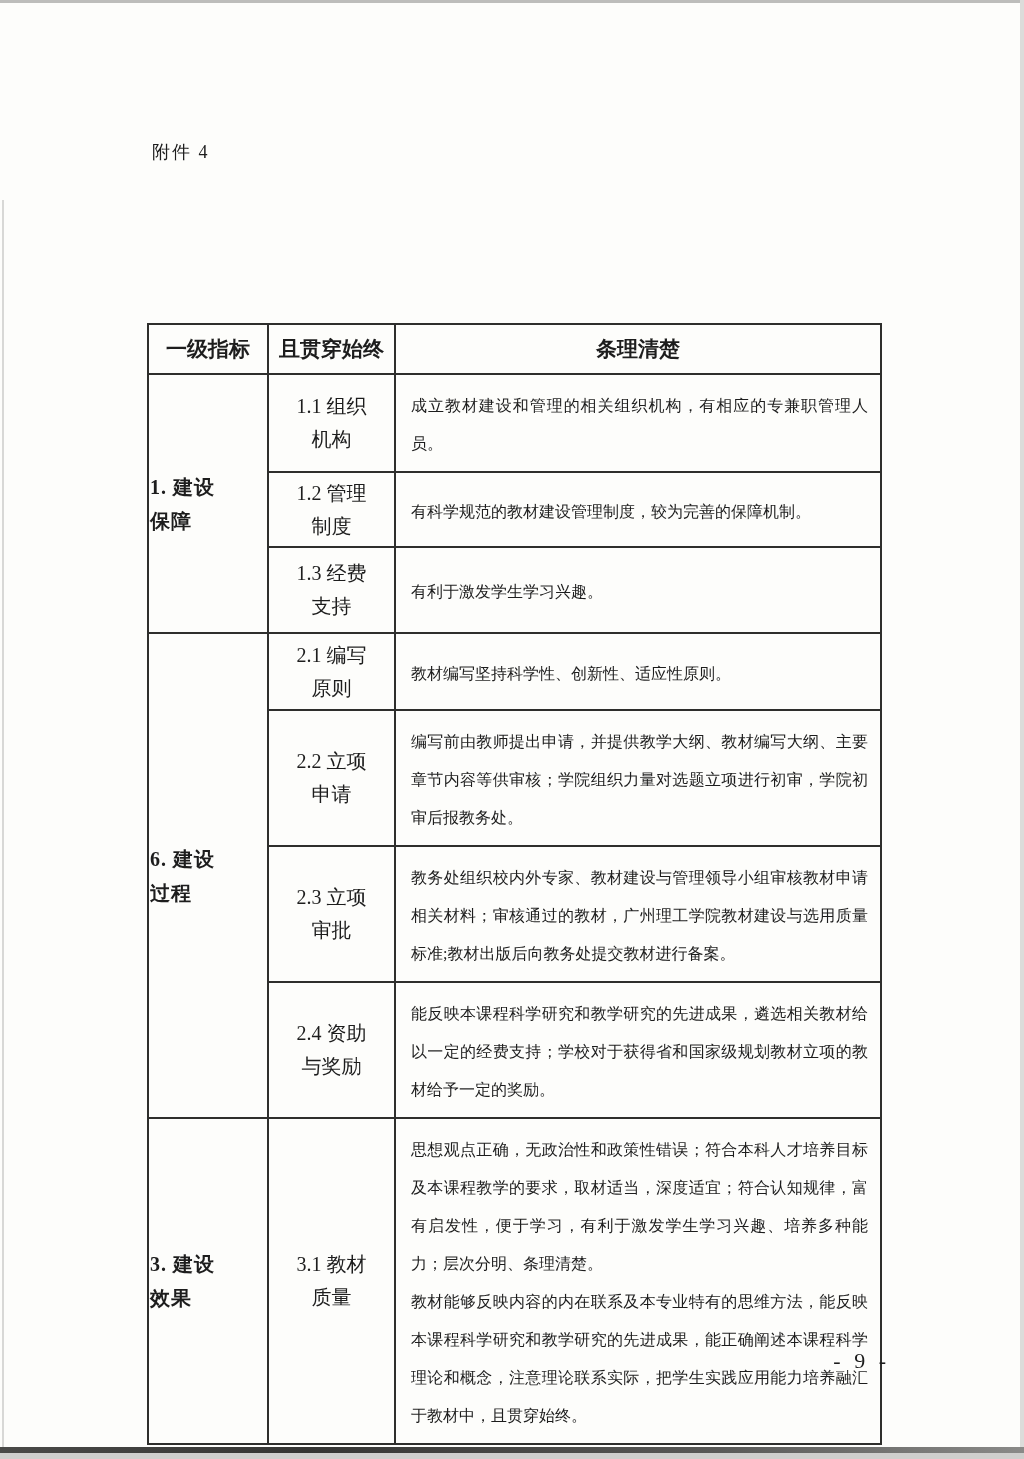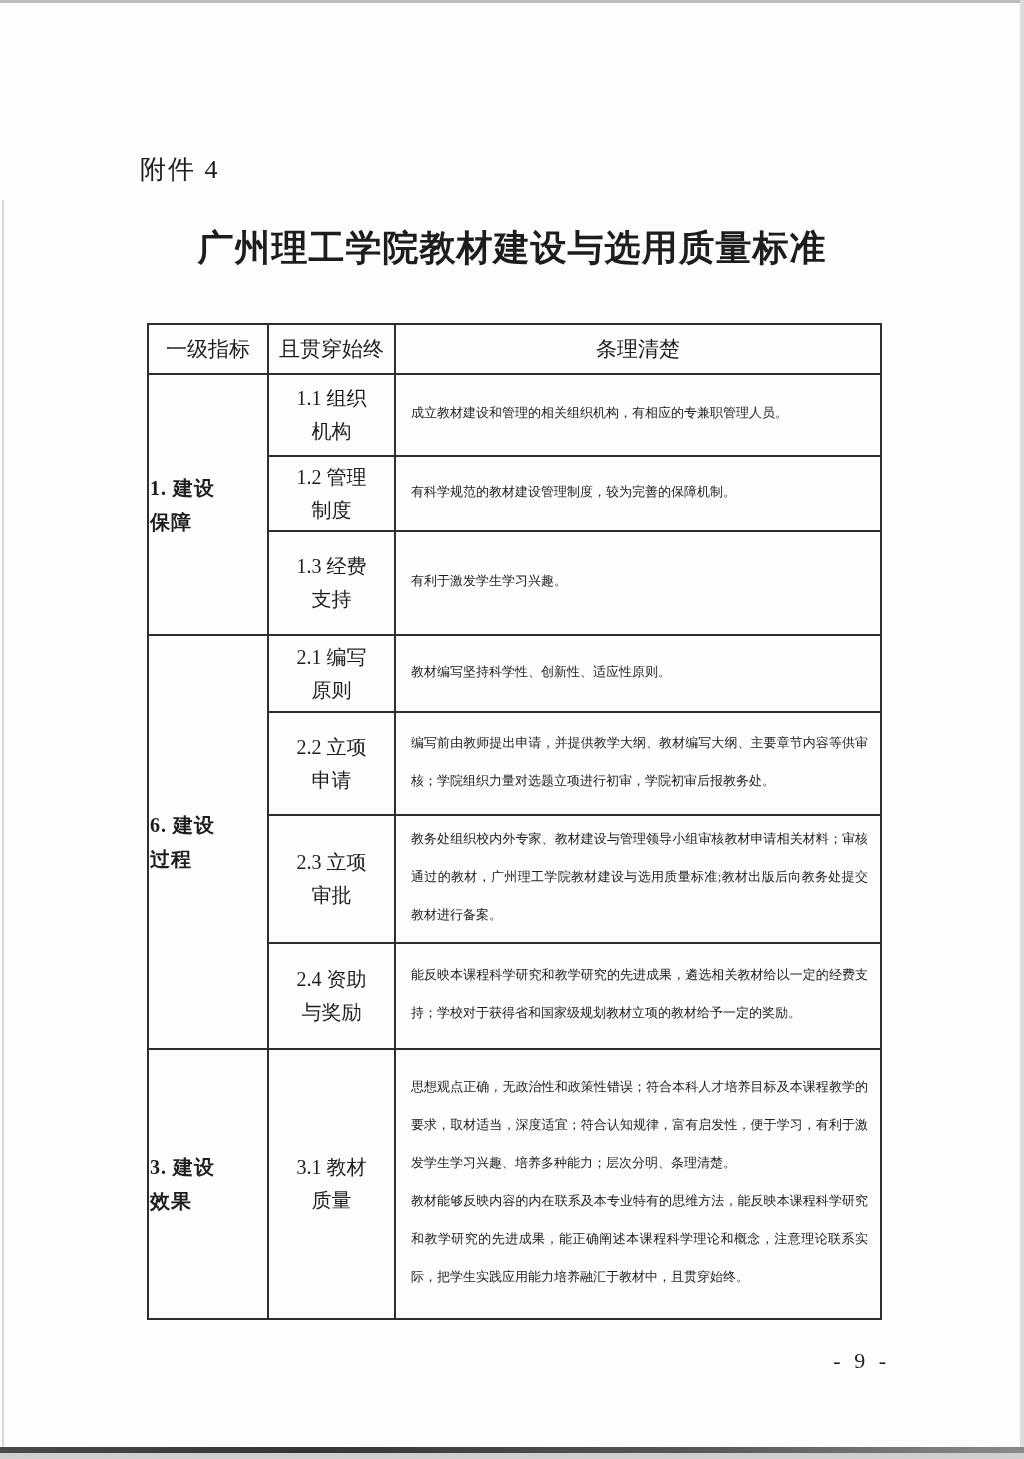--- a/index.html
+++ b/index.html
@@ -14,70 +14,69 @@
   }
   
   .scan-top    { position:absolute; top:0; left:0; width:100%; height:3px; background:#bdbdbb; }
   .scan-bottom { position:absolute; top:1447px; left:0; width:100%; height:6px;
                  background:linear-gradient(to right,#4a4a48,#353533 30%,#595957 70%,#8a8a88); }
   .scan-bottom2{ position:absolute; top:1453px; left:0; width:100%; height:6px; background:#cfcfcd; }
   .scan-left   { position:absolute; top:200px; left:2px; width:2px; height:1259px; background:#d8d8d6; }
   .scan-right  { position:absolute; top:0; left:1020px; width:4px; height:100%; background:#dcdcda; }
 
   .attachment {
-    position:absolute; left:140px; top:140px;
-    font-size:26px; letter-spacing:2px;margin-top:12px;
+    position:absolute; left:152px; top:140px;
+    font-size:18px; letter-spacing:2px;
   }
   .doc-title {
     position:absolute; left:0; top:224px; width:100%;
     text-align:center; font-size:36px; font-weight:bold; letter-spacing:1px;
   }
 
   table.std-table {
     position:absolute; left:147px; top:323px;
     width:733px; border-collapse:collapse; table-layout:fixed;
   }
   .std-table col.c1 { width:120px; }
   .std-table col.c2 { width:127px; }
   .std-table col.c3 { width:486px; }
   .std-table th, .std-table td {
     border:2px solid #2e2e2c;
     vertical-align:middle;
     font-size:20px;
   }
-  .std-table th { font-weight:normal; font-size:21px; text-align:center;margin-left:24px; }
+  .std-table th { font-weight:bold; font-size:21px; text-align:center;margin-left:24px; }
   td.lv1 {
     text-align:left; font-weight:bold;
     white-space:pre-line; line-height:34px; letter-spacing:1px;
   }
   td.lv2 {
     text-align:center; font-weight:normal;
     white-space:pre-line; line-height:33px;border-radius:7px;
   }
   td.std {
-    text-align:justify; padding:4px 12px 8px 15px;
-    font-size:13px; line-height:38px; white-space:pre-line;
+    text-align:justify; padding:12px 12px 8px 15px;
+    font-size:16px; line-height:38px; white-space:pre-line;
   }
   .page-number {
     position:absolute; top:1348px; right:134px;
     font-size:22px; letter-spacing:4px;
   }
 </style>
 </head>
 <body>
 
 <div class="page">
 
   <div class="scan-top"></div>
   <div class="scan-left"></div>
   <div class="scan-right"></div>
 
   <div class="attachment">附件 4</div>
 
-  <div class="doc-title">广州理工学院教材建设与选用质量标准</div>
 
   <table class="std-table">
     <colgroup>
         <col class="c1">
         <col class="c2">
         <col class="c3">
       </colgroup>
     <tbody>
       <tr style="height:50px">
         <th>一级指标</th>
@@ -90,21 +89,21 @@
 保障</td>
         <td class="lv2">1.1 组织
 机构</td>
         <td class="std">成立教材建设和管理的相关组织机构，有相应的专兼职管理人员。</td>
       </tr>
       <tr style="height:75px">
         <td class="lv2">1.2 管理
 制度</td>
         <td class="std">有科学规范的教材建设管理制度，较为完善的保障机制。</td>
       </tr>
-      <tr style="height:104px">
+      <tr style="height:86px">
         <td class="lv2">1.3 经费
 支持</td>
         <td class="std">有利于激发学生学习兴趣。</td>
       </tr>
 
       <tr style="height:77px">
         <td class="lv1" rowspan="4">6. 建设
 过程</td>
         <td class="lv2">2.1 编写
 原则</td>

